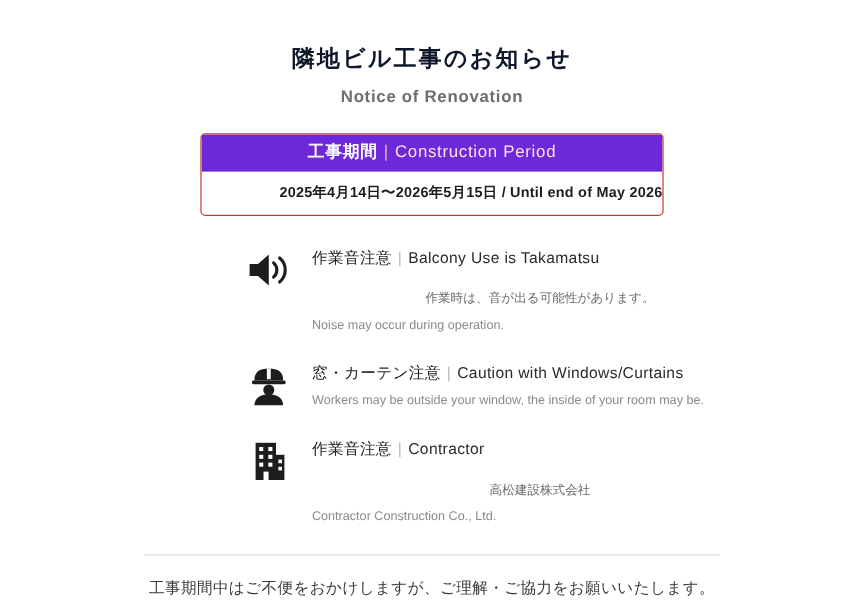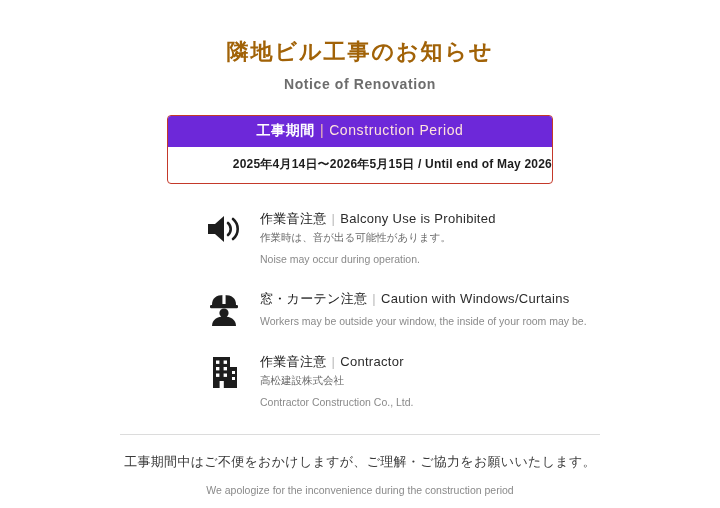--- a/index.html
+++ b/index.html
@@ -21,24 +21,24 @@
     box-sizing: border-box;
     padding: 0 80px;
   }
 
   
   .header {
     text-align: center;
     padding-top: 38px;
   }
   .title-ja {
-    font-size: 22px;
+    font-size: 19px;
     font-weight: bold;
     letter-spacing: 2px;
-    color: #a16207;
+    color: #0f172a;
     line-height: 1.3;
   }
   .title-en {
     margin-top: 9px;
     font-size: 14px;
     color: #6d6d6d;
     letter-spacing: 0.6px;
     font-weight: bold;
   }
 
@@ -112,24 +112,25 @@
   }
   .info-head .sep {
     color: #b9b9b9;
     margin: 0 5px;
     font-weight: normal;
   }
   .info-head .en {
     color: #2b2b2b;
   }
   .info-sub-ja {
-    margin-top: 2px;
+    margin-top: 18px;
     font-size: 10.5px;
     color: #6a6a6a;
     line-height: 1.5;
+    text-align: center;
   }
   .info-sub-en {
     margin-top: 6px;
     font-size: 10.5px;
     color: #8a8a8a;
     line-height: 1.5;
   }
 
   
   .divider {
@@ -175,21 +176,21 @@
     <div class="info-row">
       <div class="info-icon">
         <svg class="icon-svg" width="40" height="34" viewBox="0 0 40 34" aria-hidden="true">
           <path d="M4 12 L11 12 L20 4 L20 30 L11 22 L4 22 Z" fill="#1d1d1d"></path>
           <path d="M24 11 A8 8 0 0 1 24 23" stroke="#1d1d1d" stroke-width="2.6" fill="none" stroke-linecap="round"></path>
           <path d="M29 7 A13 13 0 0 1 29 27" stroke="#1d1d1d" stroke-width="2.6" fill="none" stroke-linecap="round"></path>
         </svg>
       </div>
       <div class="info-text">
         <div class="info-head">
-          <span class="ja">作業音注意</span><span class="sep">|</span><span class="en">Balcony Use is Prohibited</span>
+          <span class="ja">作業音注意</span><span class="sep">|</span><span class="en">Balcony Use is Takamatsu</span>
         </div>
         <div class="info-sub-ja">作業時は、音が出る可能性があります。</div>
         <div class="info-sub-en">Noise may occur during operation.</div>
       </div>
     </div>
 
     <div class="info-row">
       <div class="info-icon">
         <svg class="icon-svg" width="40" height="34" viewBox="0 0 40 34" aria-hidden="true">
           <path d="M8 13 C8 6 12 3 20 3 C28 3 32 6 32 13 Z" fill="#1d1d1d"></path>

